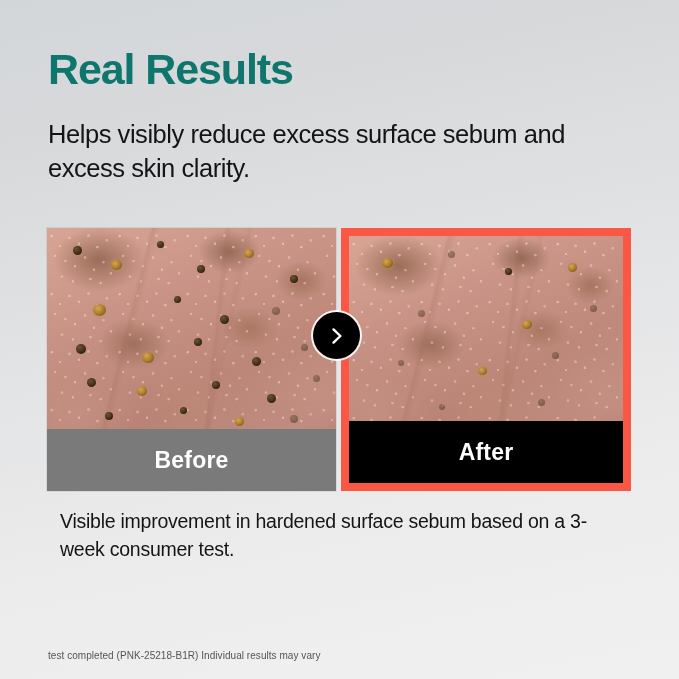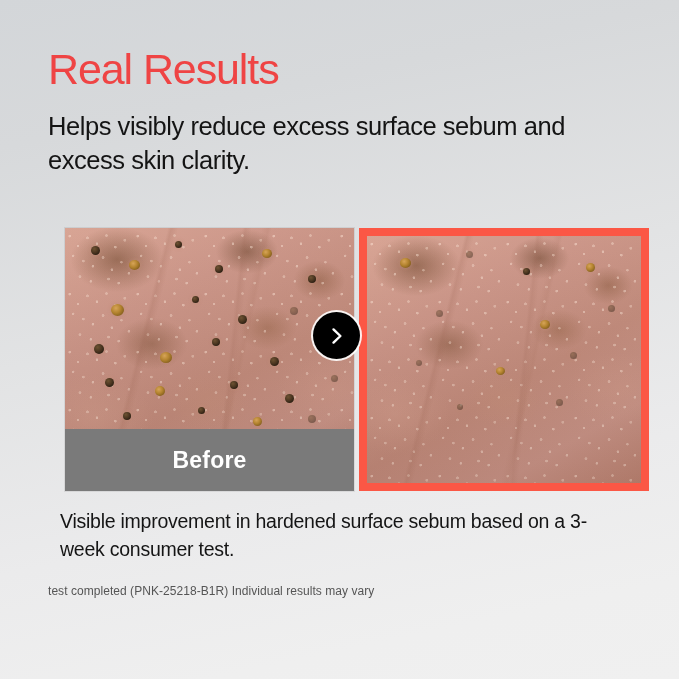--- a/index.html
+++ b/index.html
@@ -20,25 +20,25 @@
 
   .page {
     position: absolute;
     inset: 0;
     padding: 46px 48px 0 48px;
   }
 
   
   .headline {
     font-size: 43px;
-    font-weight: 400;
+    font-weight: 700;
     letter-spacing: -1.1px;
     line-height: 1.08;
-    color: #ef4444;
-    margin-bottom: 18px;
+    color: #0f766e;
+    margin-bottom: 26px;
   }
 
   .subhead {
     font-size: 25.5px;
     font-weight: 400;
     line-height: 1.32;
     letter-spacing: -0.45px;
     color: #141414;
     max-width: 540px;
   }
@@ -57,21 +57,20 @@
   .panel {
     position: relative;
     overflow: hidden;
     flex: 0 0 auto;
   }
 
   .panel-before {
     width: 289px;
     height: 263px;
     box-shadow: 0 0 0 1px rgba(0,0,0,0.07);
-    margin-left: 18px;
   }
 
   .panel-after {
     width: 290px;
     height: 263px;
     border: 8px solid #fb5745;
     background: #fb5745;
   }
 
   .skin {
@@ -185,22 +184,22 @@
     width: 560px;
     font-size: 19.5px;
     line-height: 1.42;
     letter-spacing: -0.25px;
     color: #151515;
   }
 
   .footnote {
     position: absolute;
     left: 48px;
-    top: 584px;
-    font-size: 12px;
+    top: 650px;
+    font-size: 10px;
     letter-spacing: 0.05px;
     color: #555555;
   }
 </style>
 </head>
 <body>
 
 <div class="page">
 
   <h1 class="headline">Real Results</h1>
@@ -251,20 +250,21 @@
       <span class="pore tan" style="left:80%; top:11%; width:9px;  height:9px;"></span>
       <span class="pore faint" style="left:25%; top:30%; width:7px; height:7px;"></span>
       <span class="pore tan" style="left:63%; top:34%; width:10px; height:9px;"></span>
       <span class="pore faint" style="left:88%; top:28%; width:7px; height:7px;"></span>
       <span class="pore faint" style="left:18%; top:50%; width:6px; height:6px;"></span>
       <span class="pore tan" style="left:47%; top:53%; width:9px;  height:8px;"></span>
       <span class="pore faint" style="left:74%; top:47%; width:7px; height:7px;"></span>
       <span class="pore faint" style="left:33%; top:68%; width:6px; height:6px;"></span>
       <span class="pore faint" style="left:69%; top:66%; width:7px; height:7px;"></span>
     </div>
+    <div class="label-bar label-after">After</div>
   </div>
 
 </div>
 
 <div class="arrow-badge">
   <svg width="20" height="20" viewBox="0 0 20 20" aria-hidden="true">
     <path d="M6.5 3.4 L13.4 10 L6.5 16.6" fill="none" stroke="#ffffff" stroke-width="2.4" stroke-linecap="round" stroke-linejoin="round"></path>
   </svg>
 </div>
 

